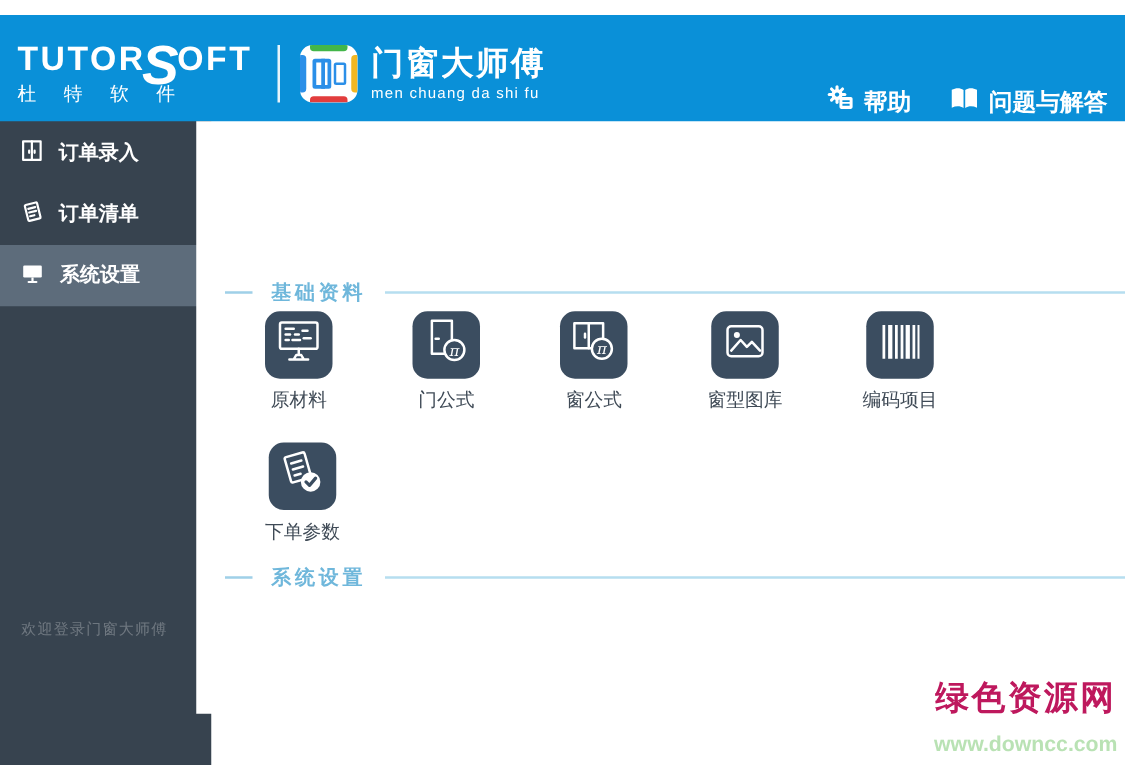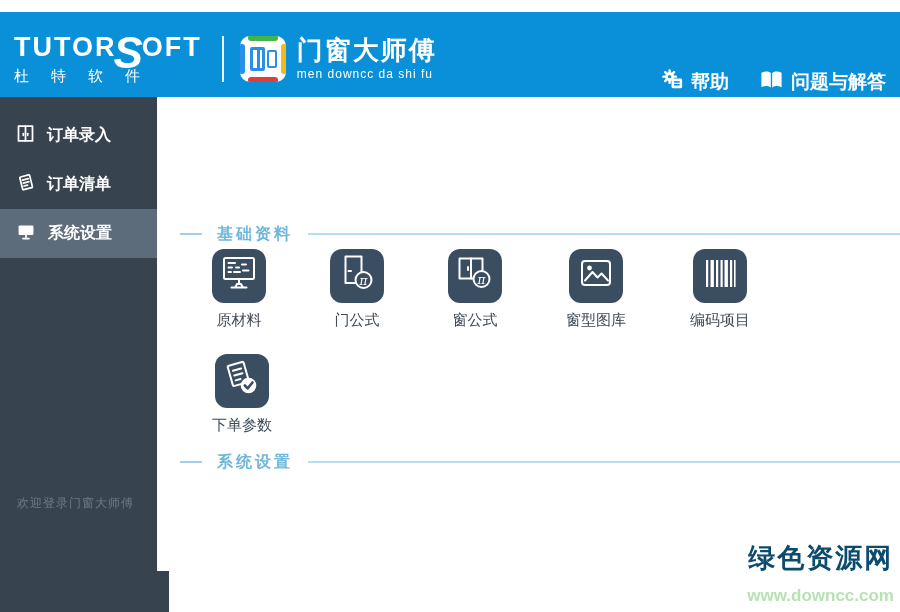--- a/index.html
+++ b/index.html
@@ -25,21 +25,21 @@
   .badge-win:after { content:""; position:absolute; left:4px; top:-3px; bottom:-3px; width:3px; background:#2b8fe8; }
   .badge-doc { position:absolute; right:9px; top:14px; width:10px; height:18px; border:2px solid #2b8fe8; border-radius:2px; }
   .app-title { margin-left:11px; line-height:1; }
   .app-name { font-size:26px; font-weight:bold; letter-spacing:2px; }
   .app-pinyin { font-size:12px; margin-top:5px; letter-spacing:1px; }
   .header-nav { position:absolute; right:14px; bottom:9px; display:flex; gap:30px; }
   .nav-item { display:flex; align-items:center; gap:7px; font-size:19px; font-weight:bold; cursor:pointer; }
 
   
   .sidebar { position:absolute; left:0; top:97px; width:169px; height:515px;
-             background:#37434f; padding-top:14px; }
+             background:#37434f; padding-top:1px; }
   .side-item { height:49px; display:flex; align-items:center; padding-left:15px; gap:11px;
                color:#fff; font-size:16px; font-weight:bold; cursor:pointer; }
   .side-item.selected { background:#5d6c7b; }
   .side-watermark { position:absolute; left:17px; top:398px; color:rgba(255,255,255,.28);
                     font-size:12px; letter-spacing:1px; white-space:nowrap; }
 
   
   .main { position:absolute; left:157px; top:97px; width:743px; height:474px; background:#fff;
           padding-left:23px; overflow:hidden; }
   .section-head { display:flex; align-items:center; height:18px; }
@@ -48,21 +48,21 @@
   .section-head .rule { flex:1; height:2px; background:#b6def0; margin-left:15px; }
   .tile-row { display:flex; gap:64px; margin-left:32px; margin-top:6px; }
   .tile-row + .tile-row { margin-top:24px; }
   .cell { display:flex; flex-direction:column; align-items:center; min-width:54px; cursor:pointer; }
   .tile { width:54px; height:54px; background:#3b4d60; border-radius:12px;
           display:flex; align-items:center; justify-content:center; }
   .cell-label { margin-top:8px; font-size:15px; color:#3f4a56; white-space:nowrap; }
 
   
   .site-watermark { position:absolute; right:6px; bottom:6px; text-align:center; line-height:1.15; }
-  .site-watermark .site-name { color:#0c4a6e; font-size:27px; font-weight:bold; letter-spacing:2px; }
+  .site-watermark .site-name { color:#be185d; font-size:27px; font-weight:bold; letter-spacing:2px; }
   .site-watermark .site-url { color:#b9e2b4; font-size:17px; font-weight:bold;margin-top:12px; }
 </style>
 </head>
 <body>
 
 <div class="header">
   <div class="logo">
     <div class="logo-en">
         <span>TUTOR</span>
         <span class="logo-s">S</span>
@@ -74,21 +74,21 @@
   <div class="app-badge">
     <div class="edge t"></div>
       <div class="edge b"></div>
       <div class="edge l"></div>
       <div class="edge r"></div>
     <div class="badge-win"></div>
       <div class="badge-doc"></div>
   </div>
   <div class="app-title">
     <div class="app-name">门窗大师傅</div>
-    <div class="app-pinyin">men downcc da shi fu</div>
+    <div class="app-pinyin">men chuang da shi fu</div>
   </div>
   <div class="header-nav" id="header-nav">
       <div class="nav-item">
         <span><svg width="23" height="23" viewBox="0 0 24 24">
             <g stroke="#fff" stroke-width="2.6" stroke-linecap="round">
               <line x1="9" y1="2.5" x2="9" y2="15.5"></line>
               <line x1="2.5" y1="9" x2="15.5" y2="9"></line>
               <line x1="4.4" y1="4.4" x2="13.6" y2="13.6"></line>
               <line x1="13.6" y1="4.4" x2="4.4" y2="13.6"></line>
             </g>

